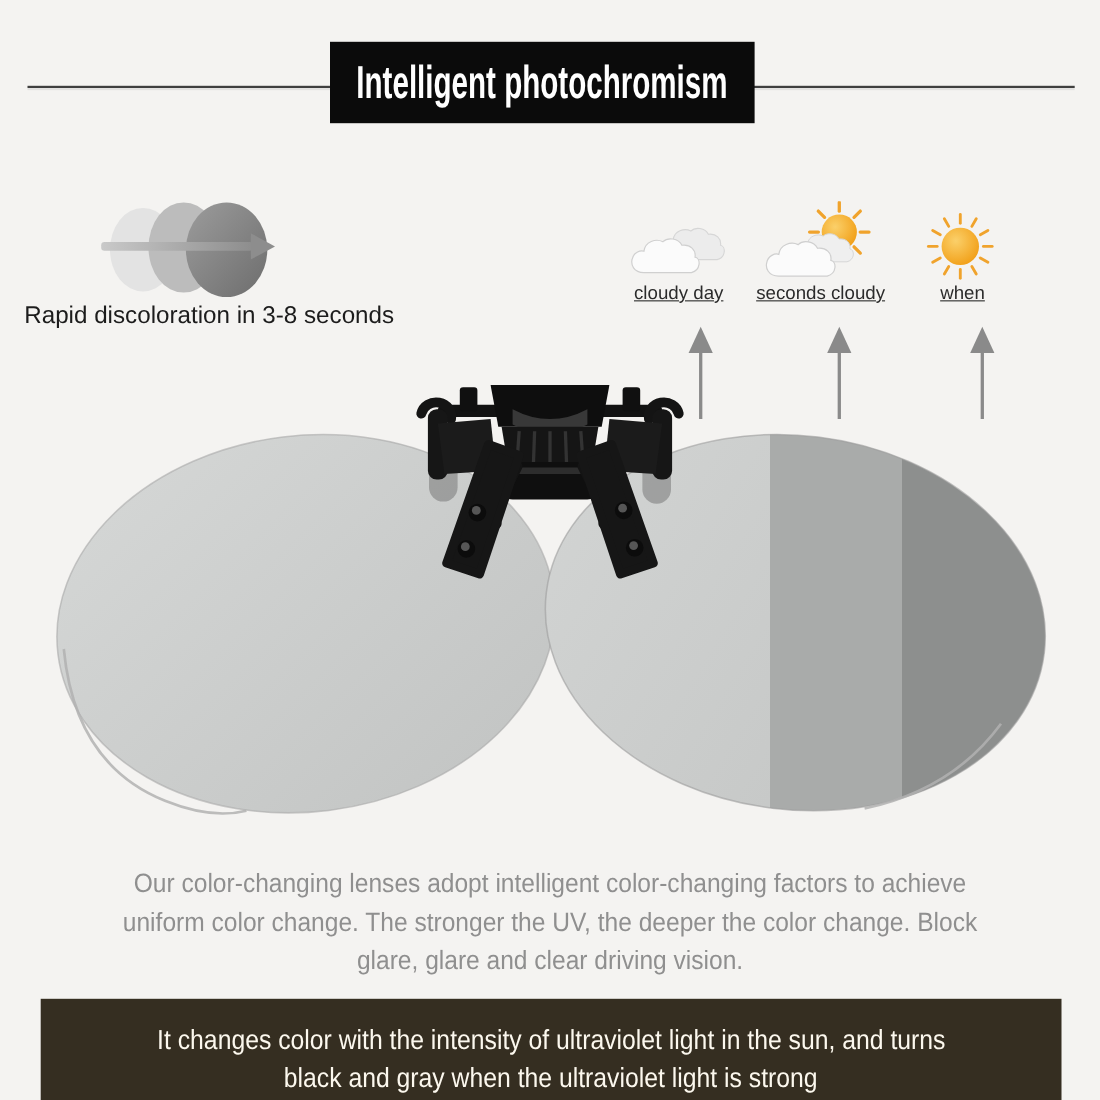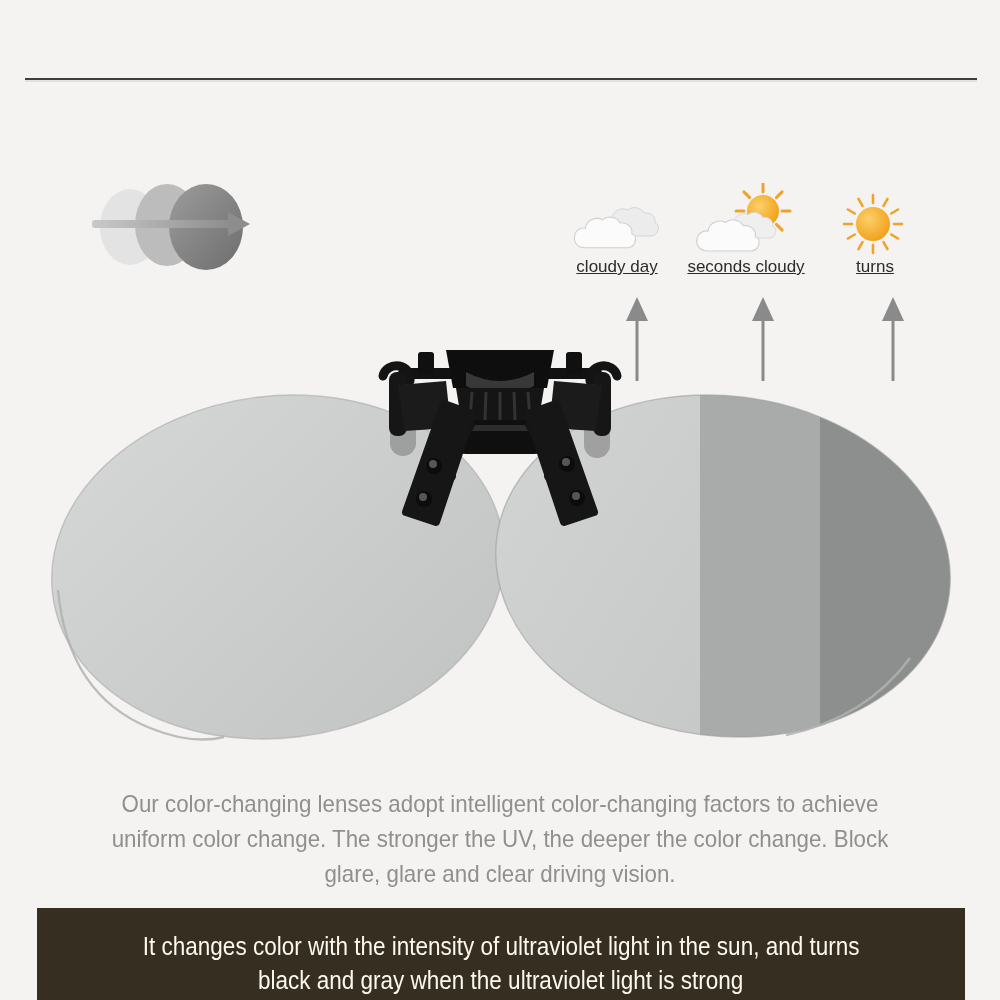--- a/index.html
+++ b/index.html
@@ -55,39 +55,43 @@
   svg{position:absolute; left:0; top:0;}
   .abs{position:absolute;}
 </style>
 </head>
 <body>
 
 <div class="stage">
 
   <div class="top-rule"></div>
 
+  <div class="title-banner">
+    <span class="title-text">Intelligent photochromism</span>
+  </div>
 
   <svg class="abs" style="left:80px; top:180px;" width="190" height="100" viewBox="80 180 190 100">
     <defs>
       <linearGradient id="c3g" x1="0" y1="0" x2="1" y2="1">
         <stop offset="0" stop-color="#9c9c9c"></stop>
           <stop offset="1" stop-color="#6d6d6d"></stop>
       </linearGradient>
       <linearGradient id="shaft" x1="0" y1="0" x2="1" y2="0">
         <stop offset="0" stop-color="#c9c9c9"></stop>
           <stop offset="1" stop-color="#8d8d8d"></stop>
       </linearGradient>
     </defs>
     <ellipse cx="130" cy="227" rx="30" ry="38" fill="#e3e3e3"></ellipse>
     <ellipse cx="167" cy="225" rx="32" ry="41" fill="#bcbcbc"></ellipse>
     <ellipse cx="206" cy="227" rx="37" ry="43" fill="url(#c3g)"></ellipse>
     <rect x="92" y="220" width="138" height="8" rx="3" fill="url(#shaft)"></rect>
     <polygon points="228,212 250,224 228,236" fill="#8d8d8d"></polygon>
   </svg>
 
+  <div class="fade-caption">Rapid discoloration in 3-8 seconds</div>
 
   <svg class="abs" style="left:560px; top:183px;" width="360" height="80" viewBox="560 183 360 80">
     <defs>
       <path id="cloud" d="M -20 10 C -29 10 -31 3 -30 -1 C -29 -7 -23 -9 -20 -8 C -19 -16 -10 -19 -4 -16 C 0 -20 9 -19 12 -13 C 19 -14 24 -9 23 -3 C 28 -2 28 8 20 10 Z"></path>
       <radialGradient id="sunGrad" cx="0.38" cy="0.35" r="0.8">
         <stop offset="0" stop-color="#fbd06a"></stop>
           <stop offset="1" stop-color="#f0980b"></stop>
       </radialGradient>
     </defs>
 
@@ -125,21 +129,21 @@
         <line x1="873" y1="203" x2="873" y2="195"></line>
         <line x1="883.5" y1="205.8" x2="887.5" y2="198.9"></line>
         <line x1="891.2" y1="213.5" x2="898.1" y2="209.5"></line>
       </g>
       <circle cx="873" cy="224" r="17" fill="url(#sunGrad)"></circle>
     </g>
   </svg>
 
   <div class="weather-label w0">cloudy day</div>
   <div class="weather-label w1">seconds cloudy</div>
-  <div class="weather-label w2">turns</div>
+  <div class="weather-label w2">when</div>
 
   <svg class="abs" style="left:600px; top:294px;" width="320" height="92" viewBox="600 294 320 92">
     <defs>
       <g id="upArrow">
         <line x1="0" y1="22" x2="0" y2="84" stroke="#8a8a8a" stroke-width="3"></line>
         <polygon points="0,0 -11,24 11,24" fill="#8a8a8a"></polygon>
       </g>
     </defs>
     <use href="#upArrow" transform="translate(637,297)"></use>
     <use href="#upArrow" transform="translate(763,297)"></use>

